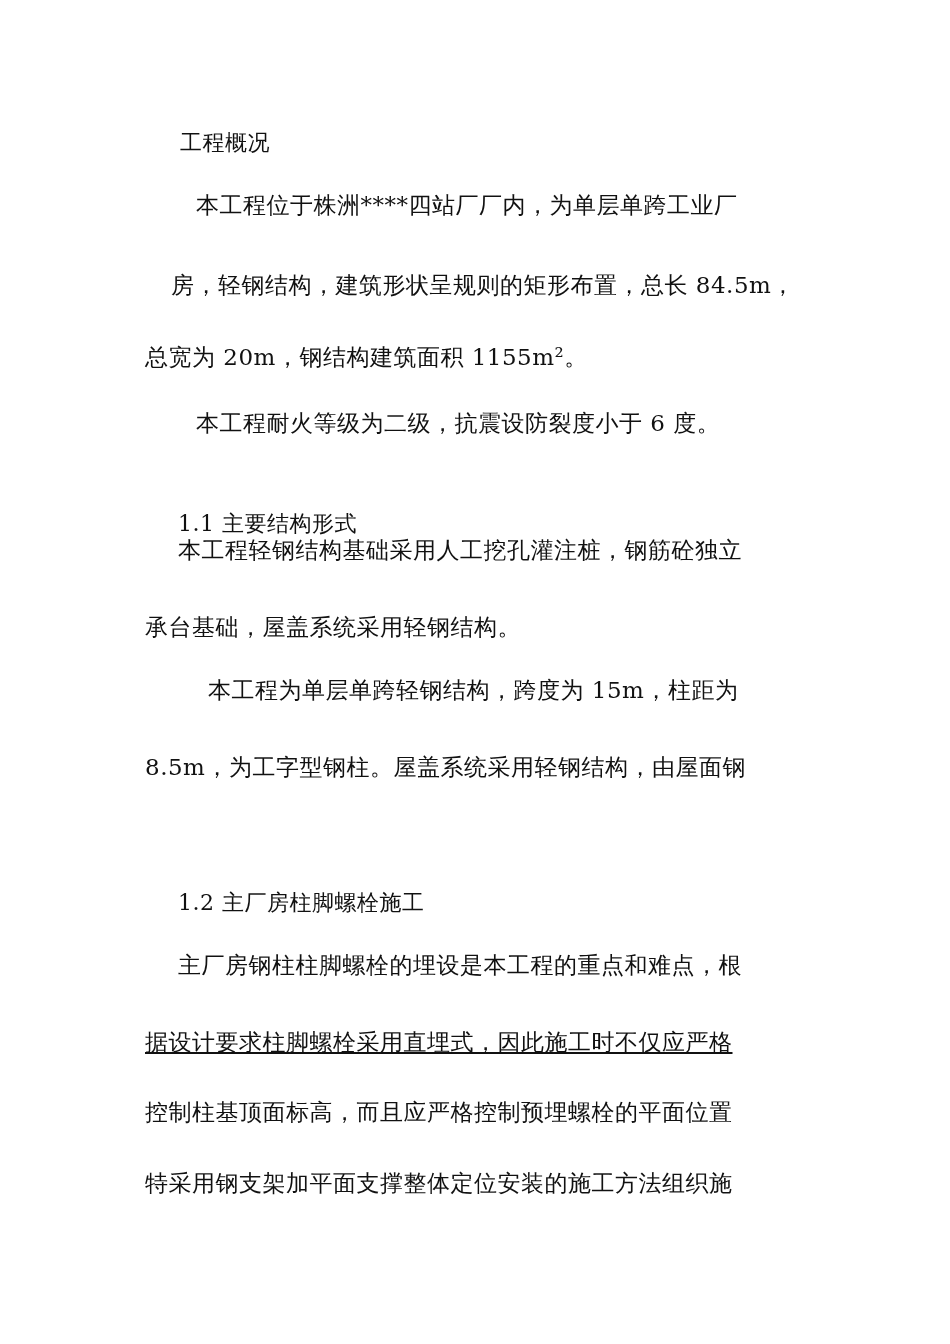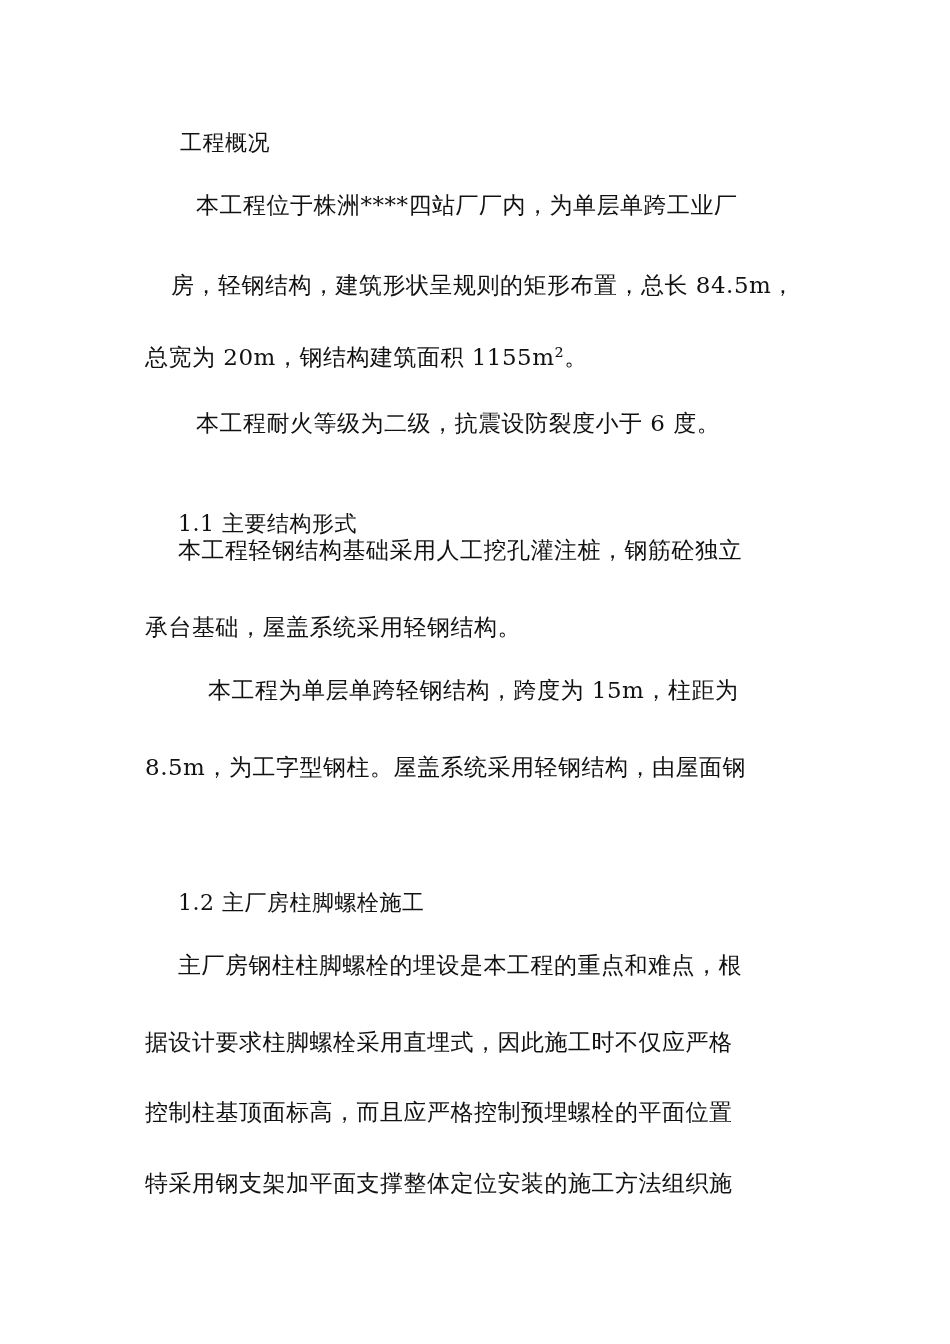--- a/index.html
+++ b/index.html
@@ -32,16 +32,16 @@
 
   <div class="line" style="left:178px; top:535px;">本工程轻钢结构基础采用人工挖孔灌注桩，钢筋砼独立</div>
   <div class="line" style="left:145px; top:612px;">承台基础，屋盖系统采用轻钢结构。</div>
 
   <div class="line" style="left:208px; top:675px;">本工程为单层单跨轻钢结构，跨度为 15m，柱距为</div>
   <div class="line" style="left:145px; top:752px;">8.5m，为工字型钢柱。屋盖系统采用轻钢结构，由屋面钢</div>
 
   <div class="line heading" style="left:178px; top:888px;">1.2 主厂房柱脚螺栓施工</div>
 
   <div class="line" style="left:178px; top:950px;">主厂房钢柱柱脚螺栓的埋设是本工程的重点和难点，根</div>
-  <div class="line" style="left:145px; top:1027px;">据设计要求柱脚螺栓采用直埋式，因此施工时不仅应严格</div>
+  <div class="line" style="left:145px; top:1027px;text-decoration:underline;">据设计要求柱脚螺栓采用直埋式，因此施工时不仅应严格</div>
   <div class="line" style="left:145px; top:1097px;">控制柱基顶面标高，而且应严格控制预埋螺栓的平面位置</div>
   <div class="line" style="left:145px; top:1168px;">特采用钢支架加平面支撑整体定位安装的施工方法组织施</div>
 </div>
 
 </body></html>

